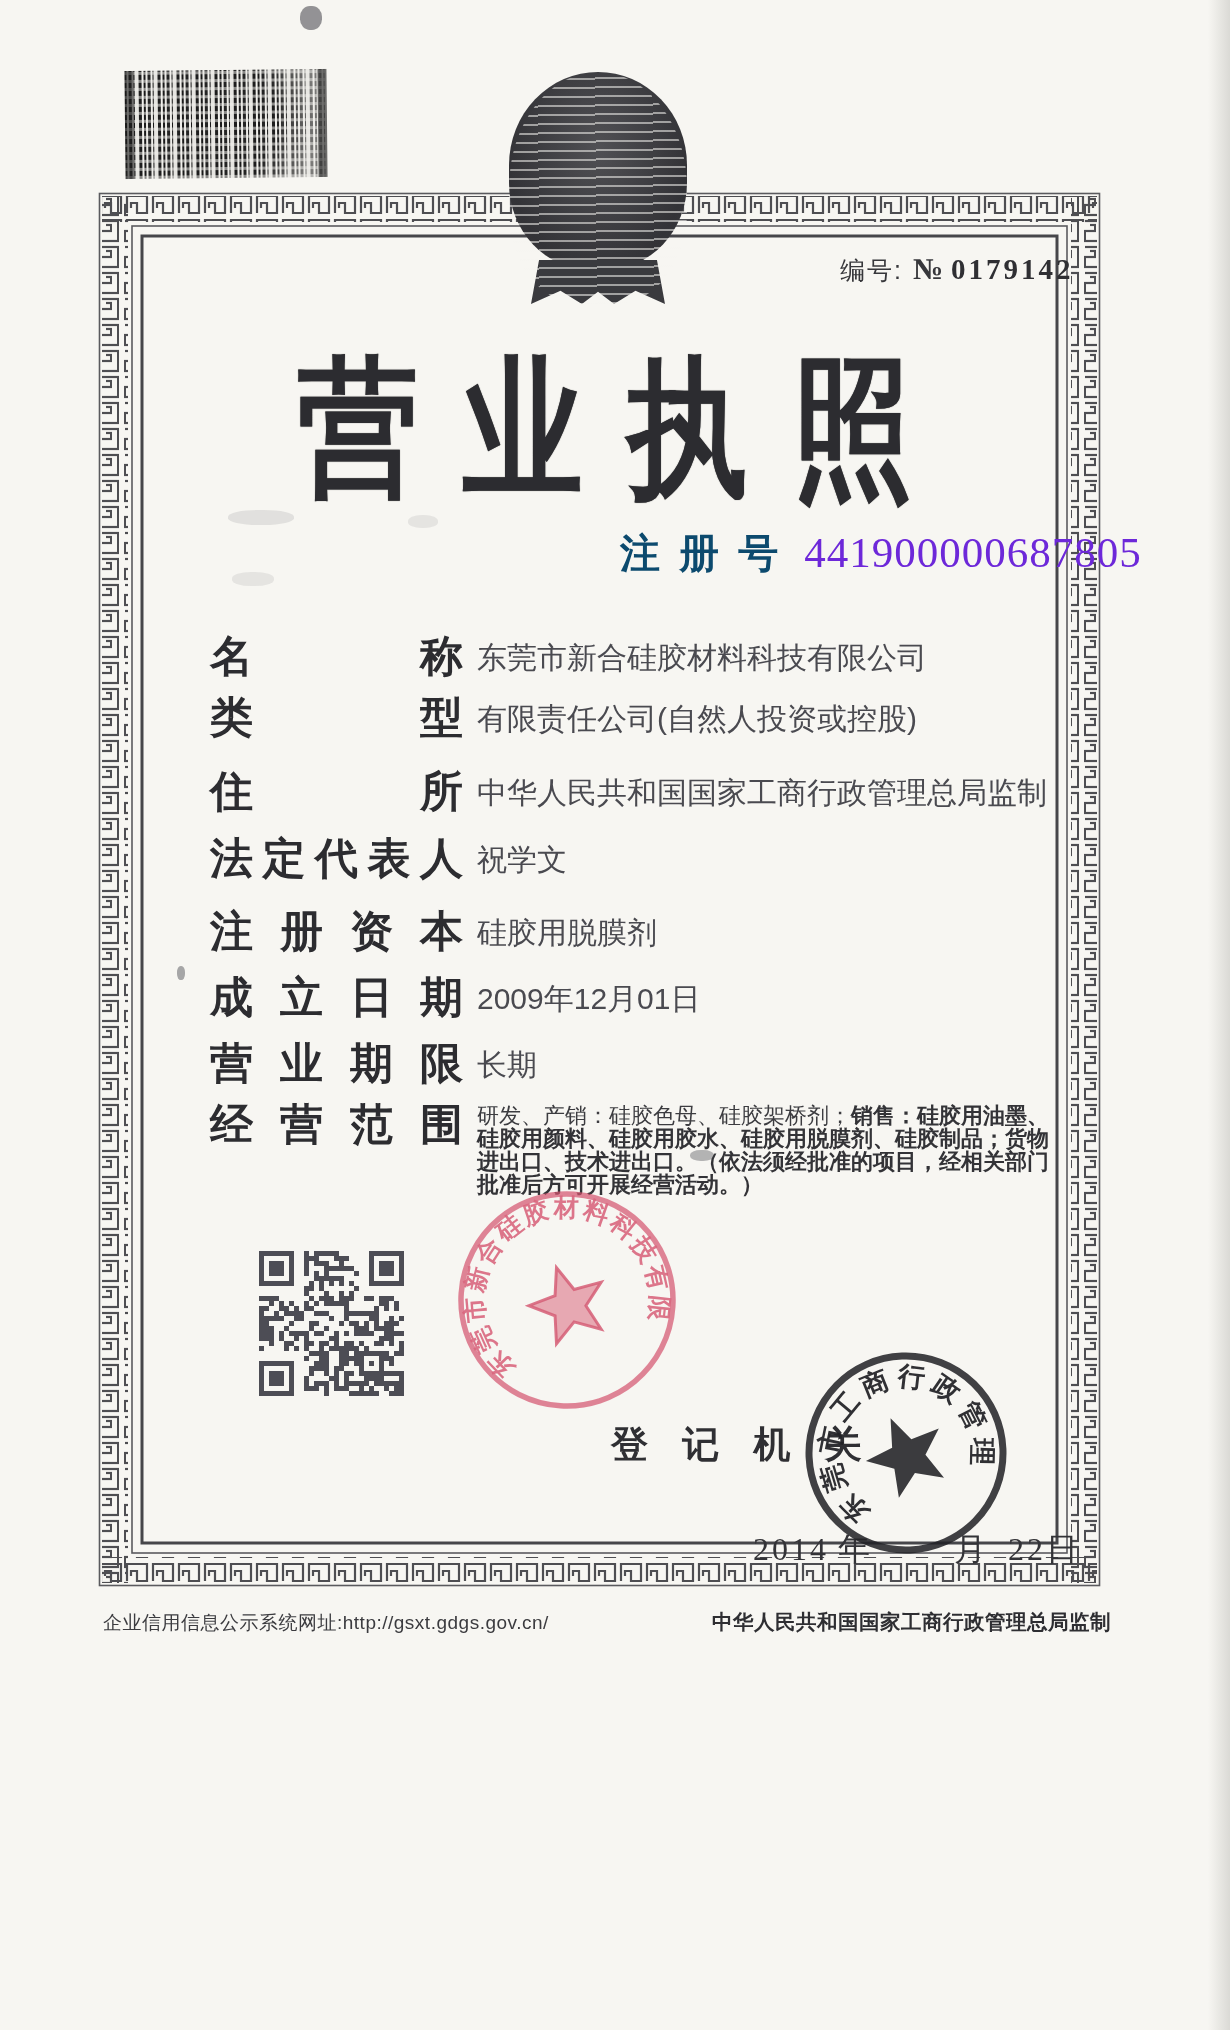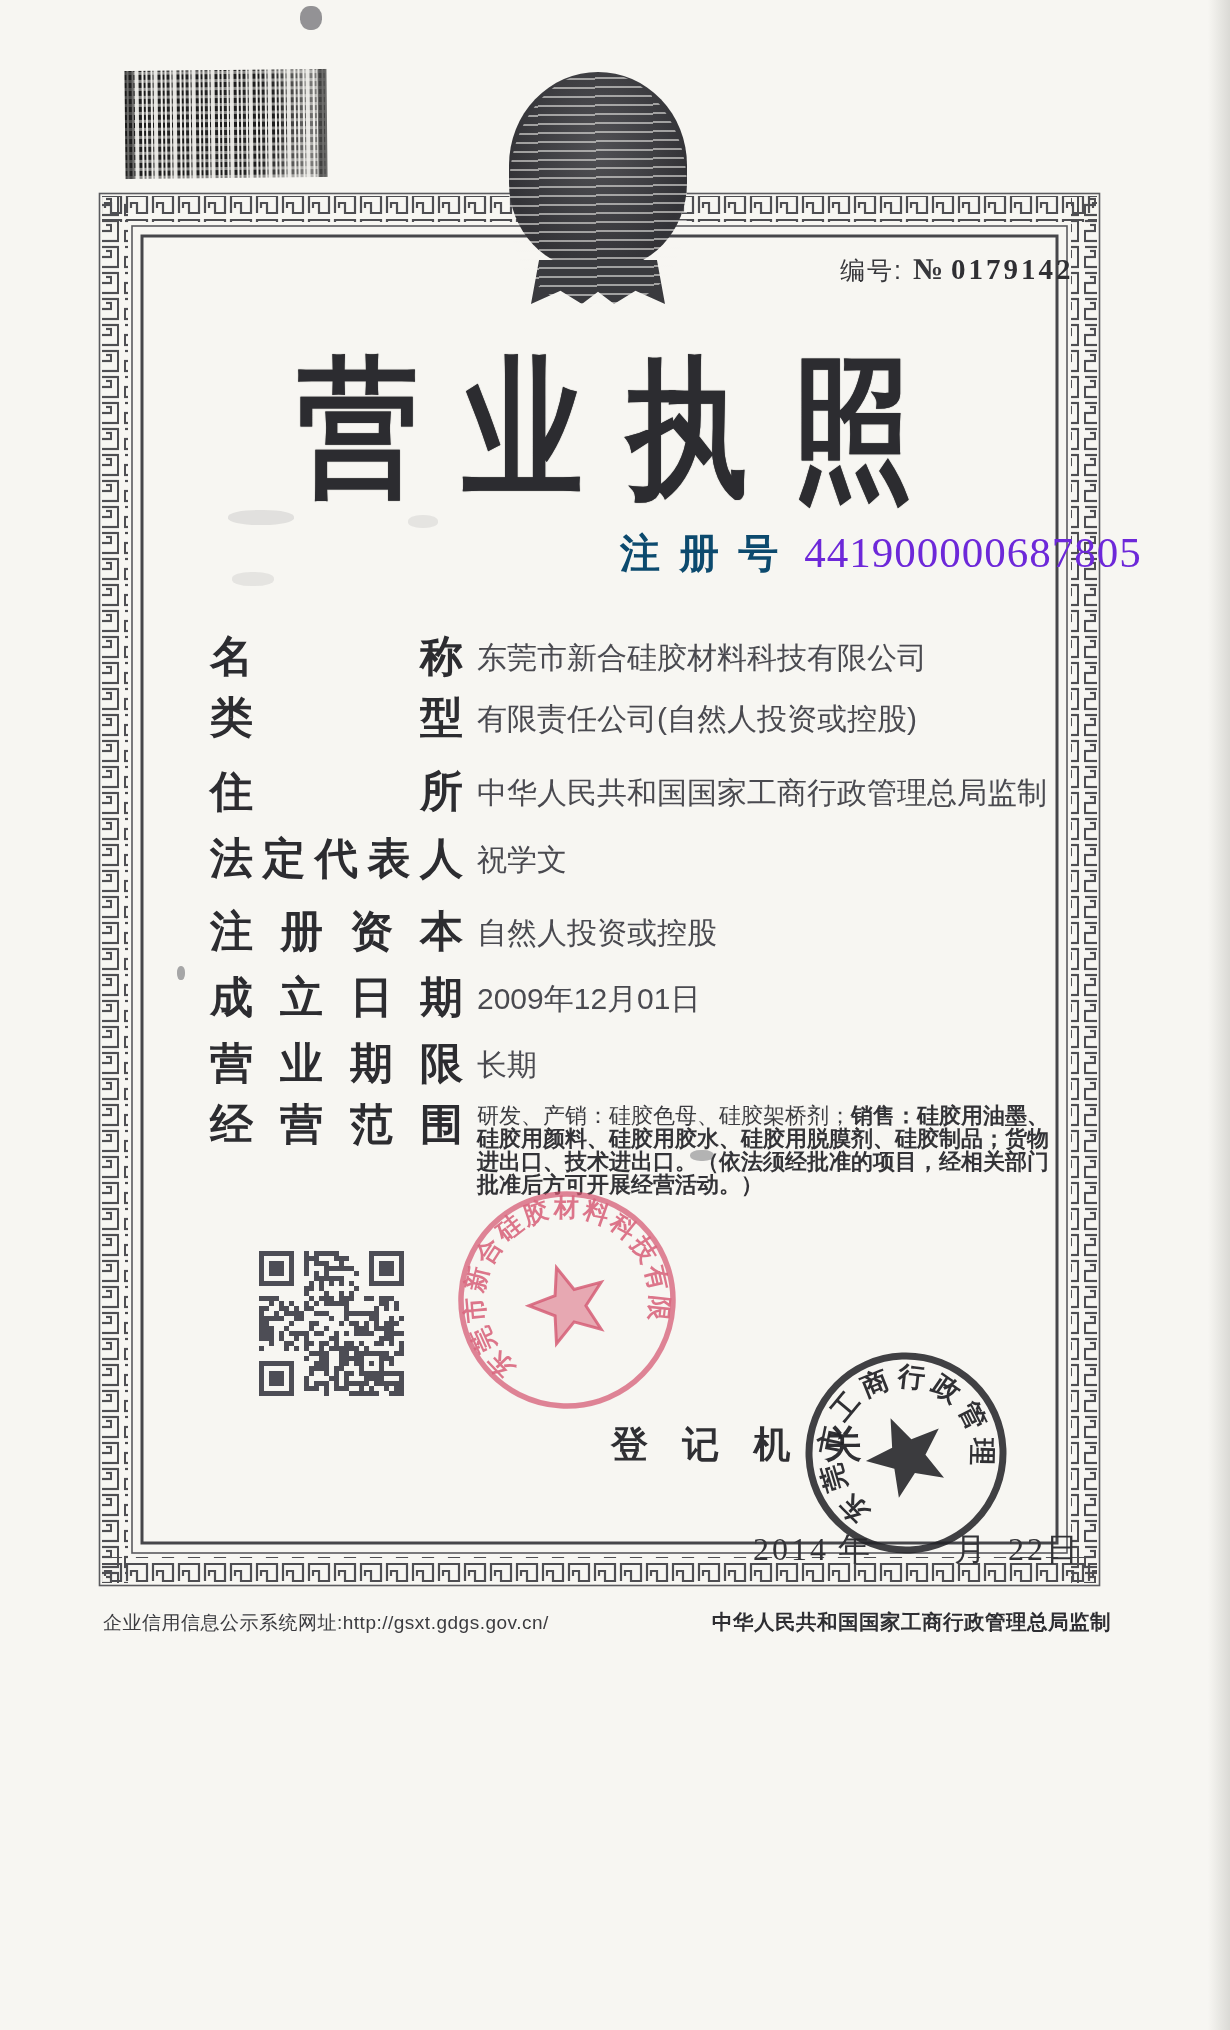--- a/index.html
+++ b/index.html
@@ -137,21 +137,21 @@
       </div>
     <div class="val">祝学文</div>
   </div>
   <div class="abs row" style="top:903px">
     <div class="lab" data-justify="">
         <span>注</span>
         <span>册</span>
         <span>资</span>
         <span>本</span>
       </div>
-    <div class="val">自然人投资或控股</div>
+    <div class="val">硅胶用脱膜剂</div>
   </div>
   <div class="abs row" style="top:969px">
     <div class="lab" data-justify="">
         <span>成</span>
         <span>立</span>
         <span>日</span>
         <span>期</span>
       </div>
     <div class="val">2009年12月01日</div>
   </div>

